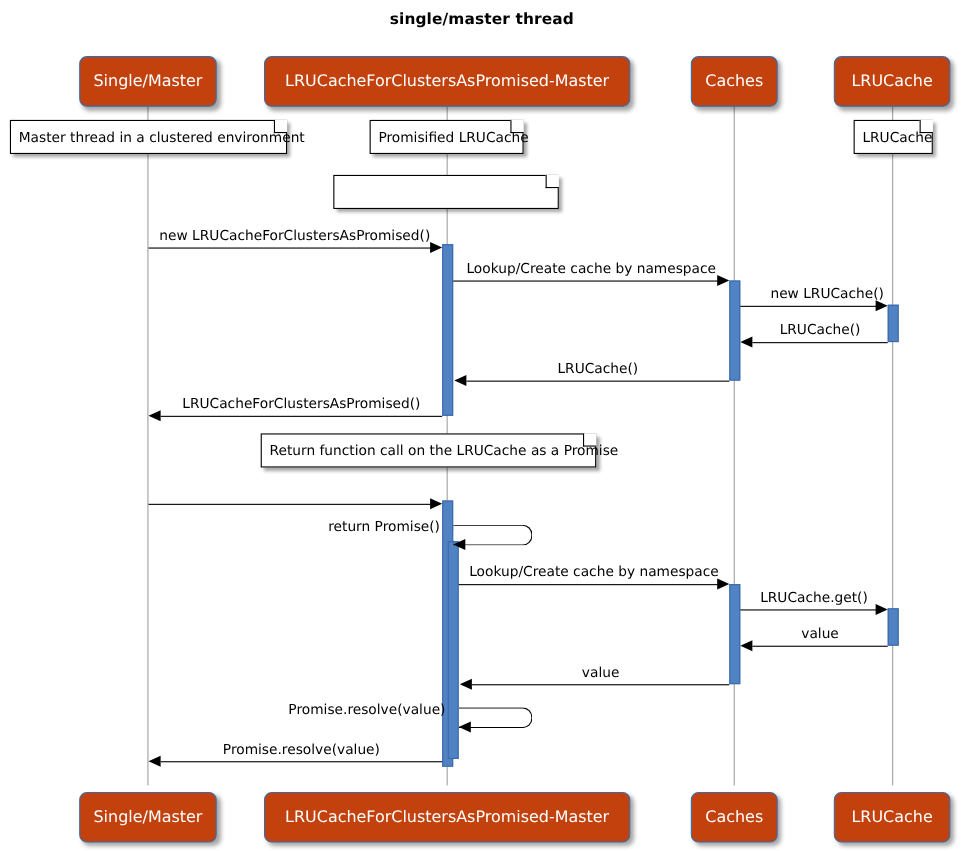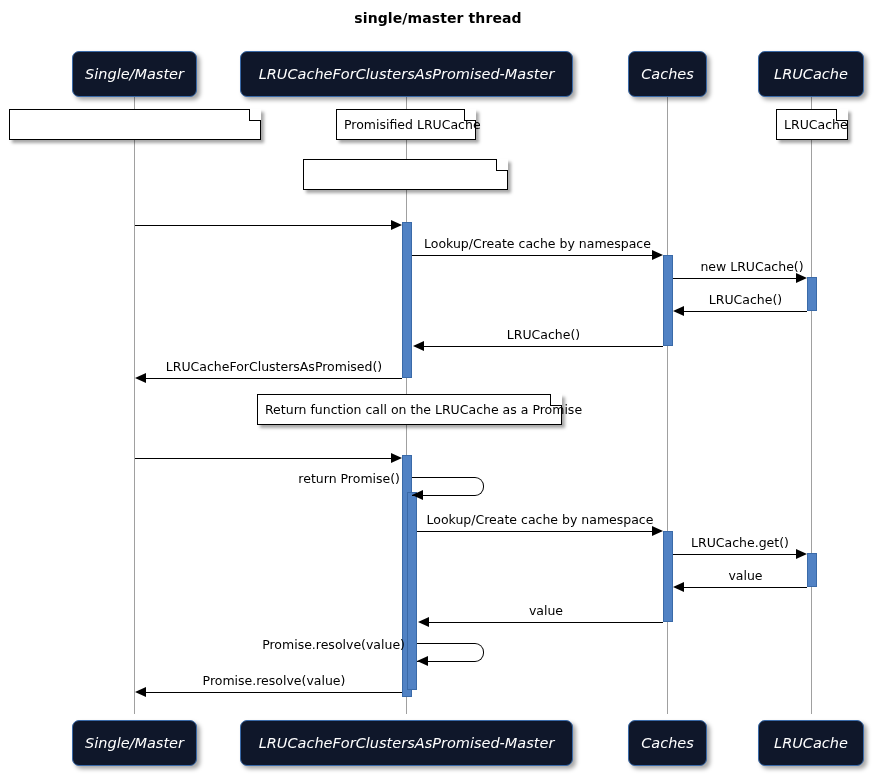--- a/index.html
+++ b/index.html
@@ -28,33 +28,32 @@
   
   .lifeline{
     position:absolute;
     width:1px;
     background:#a0a0a0;
   }
   
   .participant{
     position:absolute;
     box-sizing:border-box;
-    background:#0f172a;
+    background:#c2410c;
     border:1px solid #3a6aa8;
     border-radius:7px;
     color:#ffffff;
     font-size:14.5px;
     display:flex;
     align-items:center;
     justify-content:center;
     text-align:center;
     box-shadow:3px 3px 4px rgba(0,0,0,.35);
     white-space:nowrap;
     padding:0 10px;
-    font-style:italic;
   }
   
   .note{
     position:absolute;
     box-sizing:border-box;
     background:#ffffff;
     border:1px solid #000000;
     font-size:12.5px;
     color:#000000;
     display:flex;
@@ -153,20 +152,21 @@
     <span>LRUCacheForClustersAsPromised-Master</span>
   </div>
   <div class="participant" style="left:628px; top:720px; width:79px; height:46px;">
     <span>Caches</span>
   </div>
   <div class="participant" style="left:758px; top:720px; width:106px; height:46px;">
     <span>LRUCache</span>
   </div>
 
   <div class="note" style="left:9px; top:109px; width:252px; height:31px;">
+    <span>Master thread in a clustered environment</span>
     <span class="fold"></span>
     <span class="foldline"></span>
   </div>
 
   <div class="note" style="left:336px; top:109px; width:140px; height:31px;">
     <span>Promisified LRUCache</span>
     <span class="fold"></span>
     <span class="foldline"></span>
   </div>
 
@@ -175,40 +175,41 @@
     <span>LRUCache</span>
     <span class="fold"></span>
     <span class="foldline"></span>
   </div>
 
   <div class="note" style="left:303px; top:159px; width:205px; height:31px;">
     <span class="fold"></span>
     <span class="foldline"></span>
   </div>
 
-  <div class="note" style="left:257px; top:394px; width:305px; height:31px;">
+  <div class="note" style="left:237px; top:394px; width:305px; height:31px;">
     <span>Return function call on the LRUCache as a Promise</span>
     <span class="fold"></span>
     <span class="foldline"></span>
   </div>
 
   <div class="activation" style="left:402px; top:222px; height:156px;"></div>
 
   <div class="activation" style="left:663px; top:255px; height:91px;"></div>
 
   <div class="activation" style="left:807px; top:277px; height:34px;"></div>
 
   <div class="activation" style="left:402px; top:455px; height:242px;"></div>
 
   <div class="activation" style="left:407px; top:492px; height:198px;"></div>
 
   <div class="activation" style="left:663px; top:531px; height:91px;"></div>
 
   <div class="activation" style="left:807px; top:553px; height:34px;"></div>
 
+  <div class="msg-label center" style="left:134px; top:206px; width:268px;">new LRUCacheForClustersAsPromised()</div>
   <div class="msg-line" style="left:135px; top:225px; width:257px;"></div>
   <div class="arrow-r" style="left:391px; top:220px;"></div>
 
   <div class="msg-label center" style="left:412px; top:236px; width:251px;">Lookup/Create cache by namespace</div>
   <div class="msg-line" style="left:412px; top:255px; width:241px;"></div>
   <div class="arrow-r" style="left:652px; top:250px;"></div>
 
   <div class="msg-label center" style="left:673px; top:259px; width:134px;margin-left:12px;">new LRUCache()</div>
   <div class="msg-line" style="left:673px; top:278px; width:124px;"></div>
   <div class="arrow-r" style="left:796px; top:273px;"></div>

